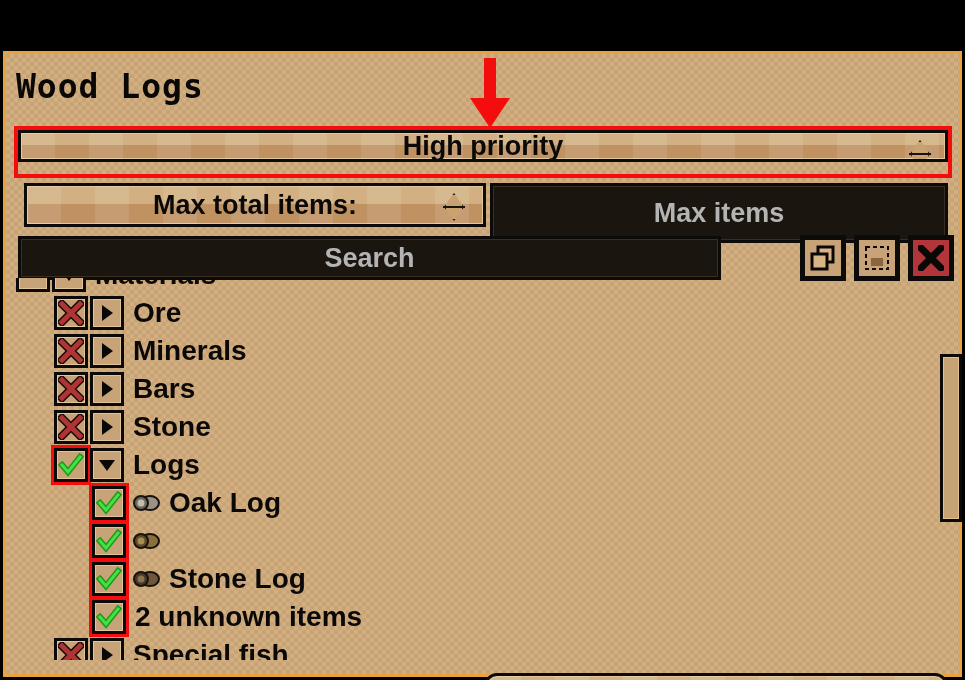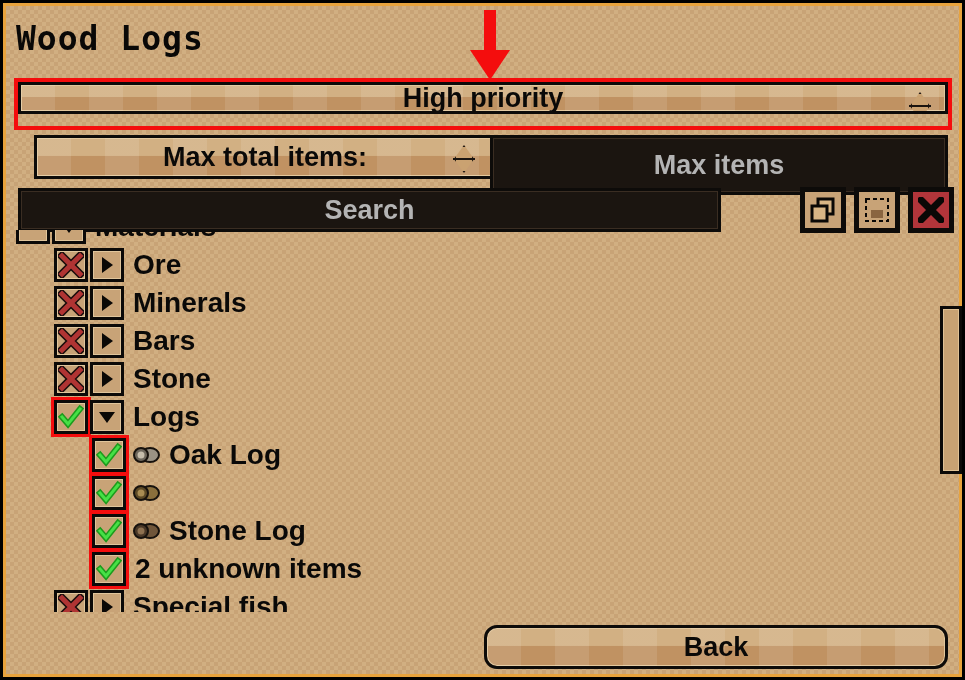--- a/index.html
+++ b/index.html
@@ -12,20 +12,21 @@
     font-family: "Liberation Sans", sans-serif;
     -webkit-font-smoothing: none;
   }
 
   
   #window {
     position: absolute;
     inset: 0;
     background: #000000;
     padding: 19px;
+    margin-top: 48px;
   }
   #frame-gold {
     position: absolute;
     left: 3px; top: 3px; right: 3px; bottom: 3px;
     border: 3px solid #e8a33d;
     background:
       repeating-conic-gradient(
         rgba(255,236,190,0.16) 0% 25%, rgba(0,0,0,0) 0% 50%)
         0 0 / 8px 8px,
       #c8a376;
@@ -249,21 +250,21 @@
 
       <div class="wood-btn" id="priority-bar" style="left:12px; top:76px; width:930px; height:32px;">
         <span>High priority</span>
         <div class="spinner" style="right:14px; top:7px;">
           <div class="d"></div>
             <div class="mid"></div>
         </div>
       </div>
       <div id="priority-highlight" style="left:8px; top:72px; width:938px; height:52px;"></div>
 
-      <div class="wood-btn" id="max-total-btn" style="left:28px; top:129px; width:462px; height:44px;">
+      <div class="wood-btn" id="max-total-btn" style="left:18px; top:129px; width:462px; height:44px;">
         <span>Max total items:</span>
         <div class="spinner" style="right:18px; top:7px;">
           <div class="d"></div>
             <div class="mid"></div>
         </div>
       </div>
 
       <div class="dark-field" id="max-items-field" style="left:484px; top:129px; width:458px; height:60px;">
         <span>Max items</span>
       </div>

